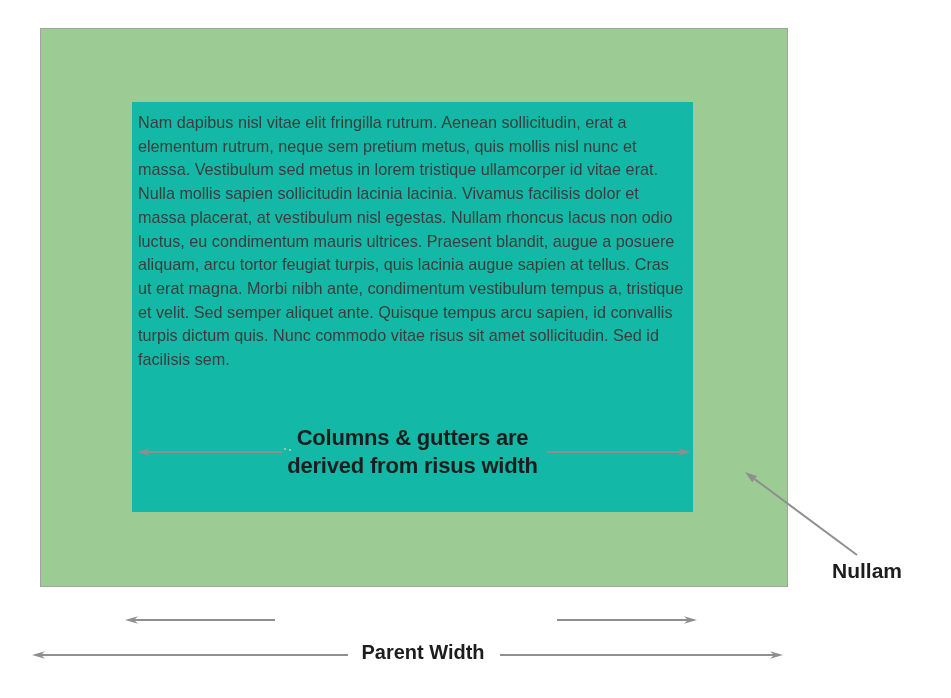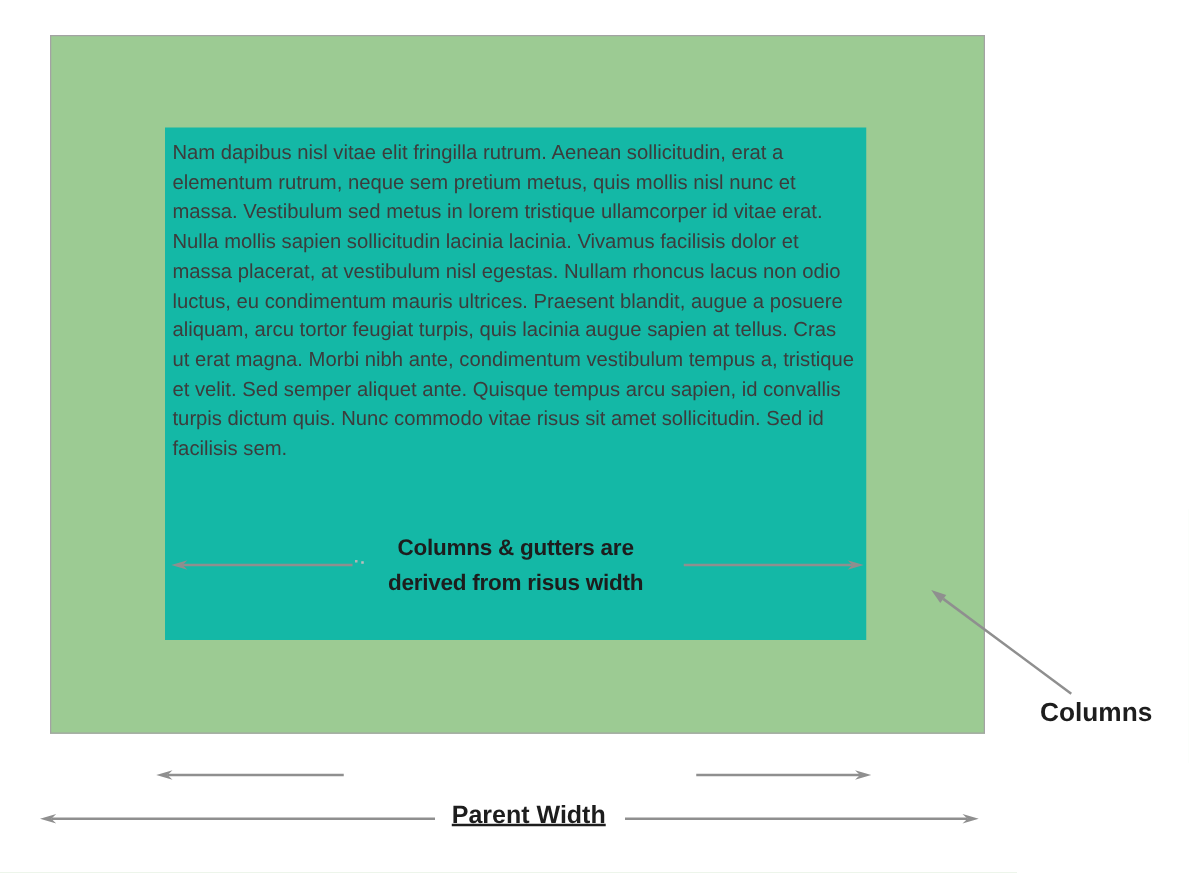--- a/index.html
+++ b/index.html
@@ -37,35 +37,35 @@
     font-size: 16.2px;
     line-height: 23.7px;
     color: var(--body-text);
   }
   .caption {
     position: absolute;
     left: 0; right: 0;
     top: 322px;
     text-align: center;
     font-weight: bold;
-    font-size: 18px;
+    font-size: 22px;
     line-height: 28px;
     letter-spacing: -0.2px;
     color: var(--label-text);
   }
   .label {
     position: absolute;
     font-weight: bold;
     color: var(--label-text);
     white-space: nowrap;
   }
   .label.centered { transform: translateX(-50%); }
   .label-padding    { left: 832px; top: 559px; font-size: 21px; }
   .label-available  { left: 416px; top: 610px; font-size: 20px; }
-  .label-parent     { left: 423px; top: 641px; font-size: 20px; text-decoration: underline; }
+  .label-parent     { left: 423px; top: 641px; font-size: 20px; }
   svg.arrow { position: absolute; overflow: visible; }
   svg.arrow line    { stroke: var(--arrow); stroke-width: 2; }
   svg.arrow polygon { fill: var(--arrow); }
   .dots-artifact {
     position: absolute;
     left: 284px; top: 448px;
     width: 2px; height: 2px;
     background: #b5b5b5;
     box-shadow: 5px 1px 0 #bdbdbd;
   }
@@ -93,21 +93,21 @@
   <svg class="arrow" style="left:547px; top:446px;" width="144" height="12">
     <line x1="0" y1="6" x2="135" y2="6"></line>
     <polygon points="144,6 131,2.2 135,6 131,9.8"></polygon>
   </svg>
   <div class="dots-artifact"></div>
 
   <svg class="arrow" style="left:736px; top:465px;" width="125" height="95">
     <line x1="18.6" y1="14.1" x2="121" y2="90"></line>
     <polygon points="9,7 16.2,17.3 21.0,10.9"></polygon>
   </svg>
-  <div class="label label-padding">Columns</div>
+  <div class="label label-padding">Nullam</div>
 
   <svg class="arrow" style="left:125px; top:614px;" width="150" height="12">
     <line x1="150" y1="6" x2="9" y2="6"></line>
     <polygon points="0,6 13,2.2 9,6 13,9.8"></polygon>
   </svg>
   <svg class="arrow" style="left:557px; top:614px;" width="140" height="12">
     <line x1="0" y1="6" x2="131" y2="6"></line>
     <polygon points="140,6 127,2.2 131,6 127,9.8"></polygon>
   </svg>
 

